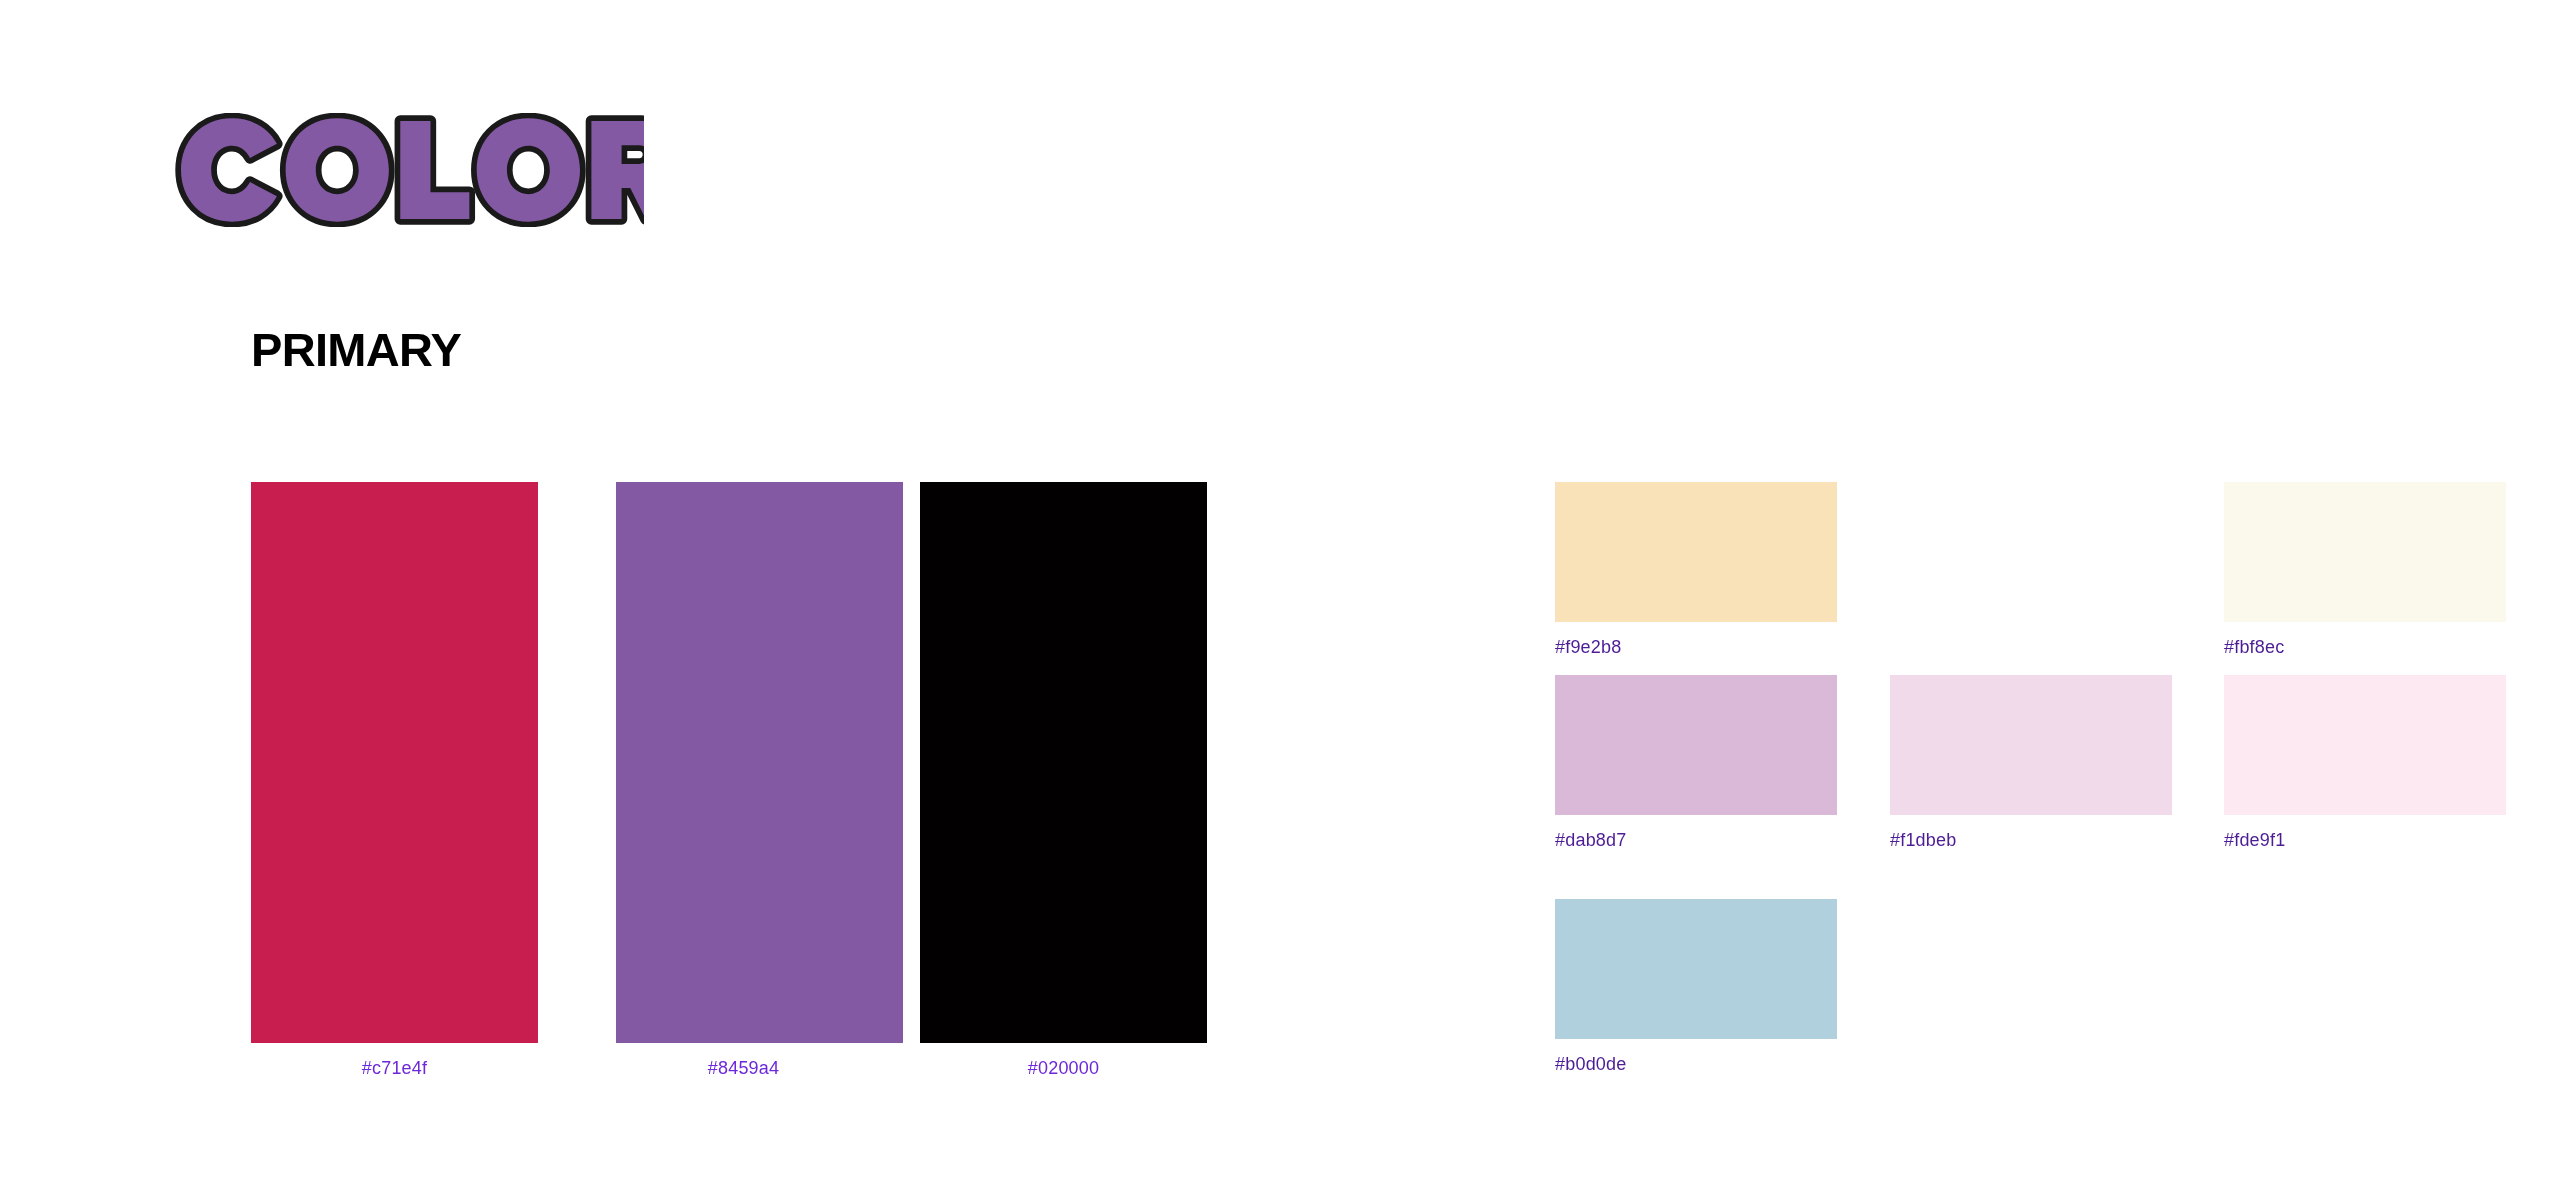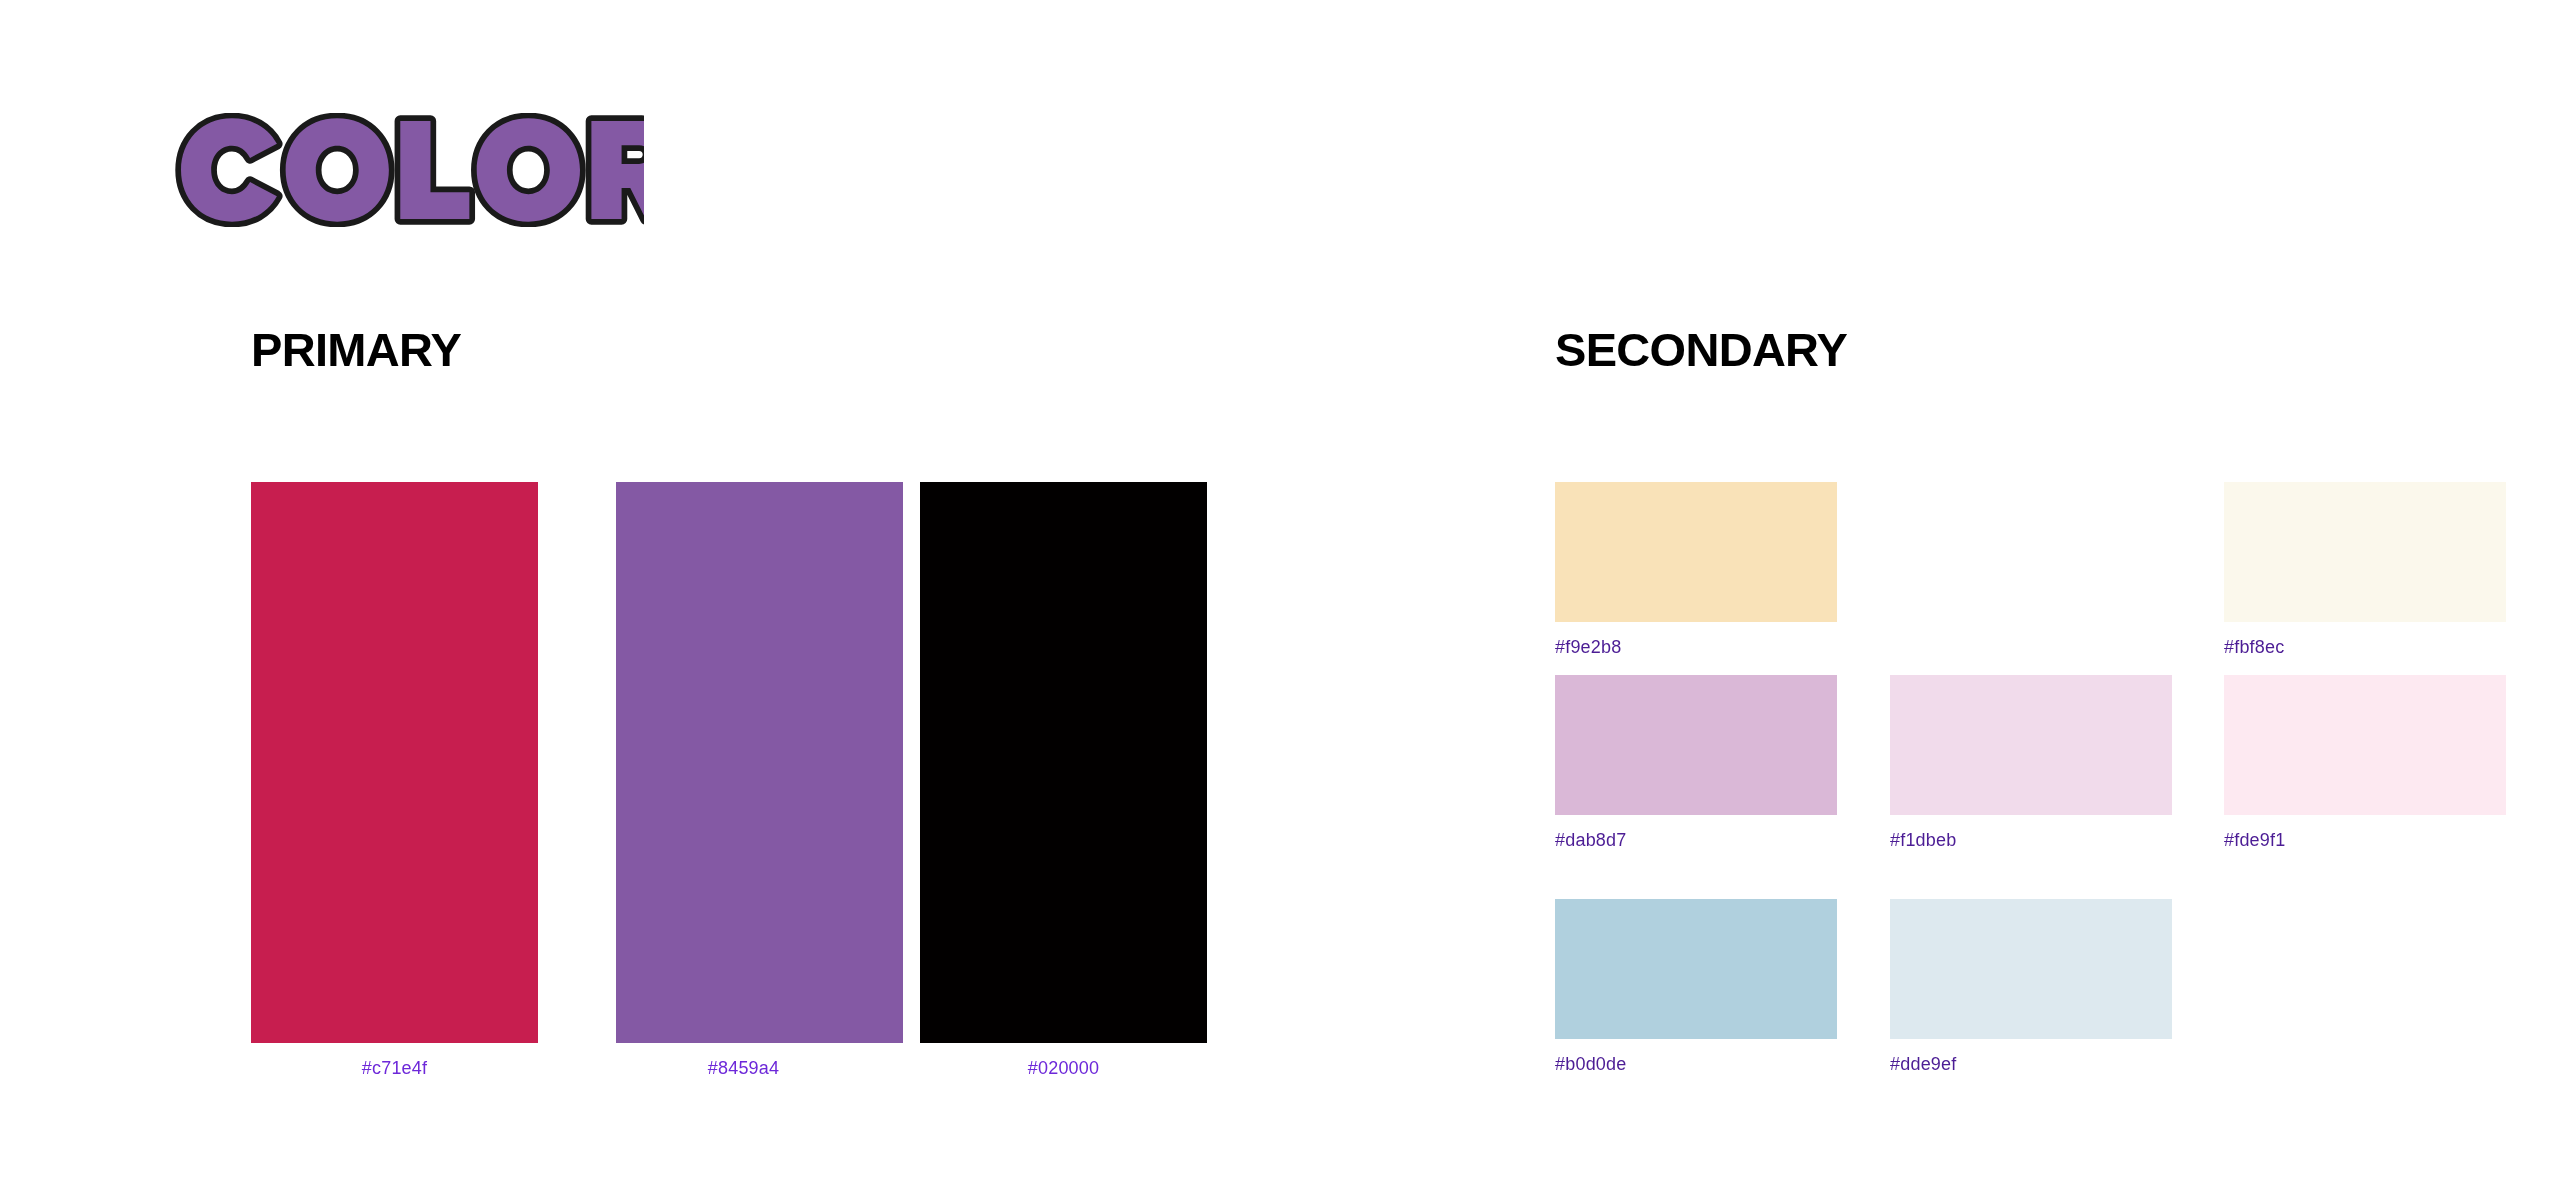--- a/index.html
+++ b/index.html
@@ -143,21 +143,20 @@
     <div class="primary-item p1">
       <div class="primary-swatch" style="background-color: rgb(132, 89, 164);"></div>
       <div class="primary-label">#8459a4</div>
     </div>
     <div class="primary-item p2">
       <div class="primary-swatch" style="background-color: rgb(2, 0, 0);"></div>
       <div class="primary-label">#020000</div>
     </div>
   </div>
 
-  <div class="section-heading" id="secondary-heading">SECONDARY</div>
 
   <div id="secondary-group">
 
     <div class="secondary-item r0 c0">
       <div class="secondary-swatch" style="background-color: rgb(249, 226, 184);"></div>
       <div class="secondary-label">#f9e2b8</div>
     </div>
     <div class="secondary-item r0 c2">
       <div class="secondary-swatch" style="background-color: rgb(251, 248, 236);"></div>
       <div class="secondary-label">#fbf8ec</div>
@@ -173,21 +172,17 @@
     </div>
     <div class="secondary-item r1 c2">
       <div class="secondary-swatch" style="background-color: rgb(253, 233, 241);"></div>
       <div class="secondary-label">#fde9f1</div>
     </div>
 
     <div class="secondary-item r2 c0">
       <div class="secondary-swatch" style="background-color: rgb(176, 208, 222);"></div>
       <div class="secondary-label">#b0d0de</div>
     </div>
-    <div class="secondary-item r2 c1">
-      <div class="secondary-swatch" style="background-color: rgb(221, 233, 239);"></div>
-      <div class="secondary-label">#dde9ef</div>
-    </div>
 
   </div>
 
 </div>
 
 
 </body></html>

